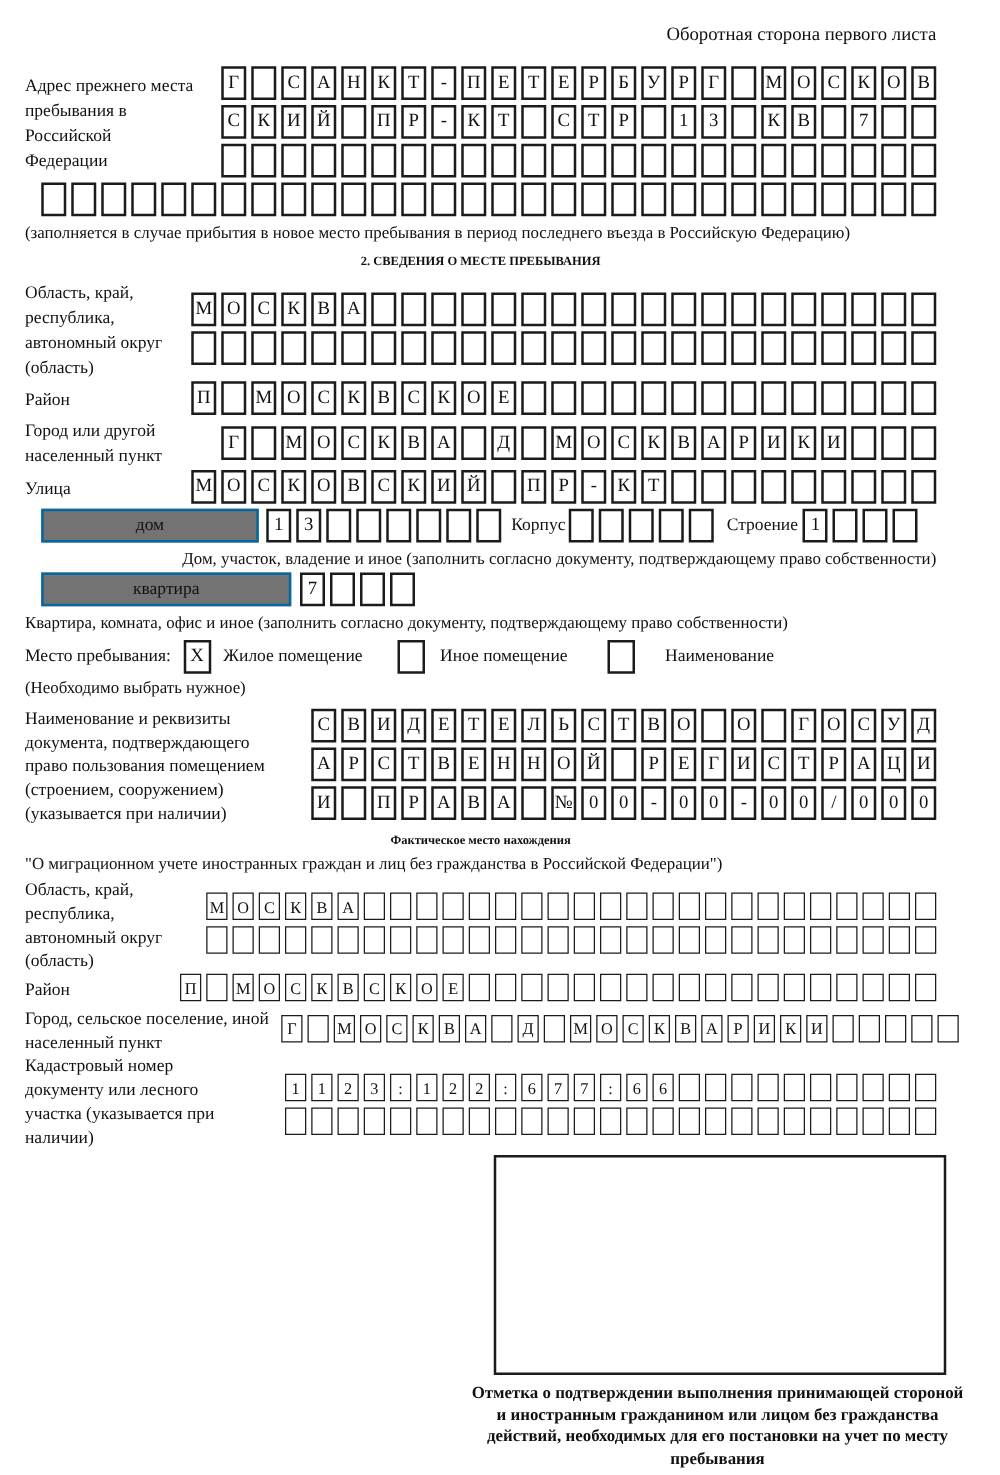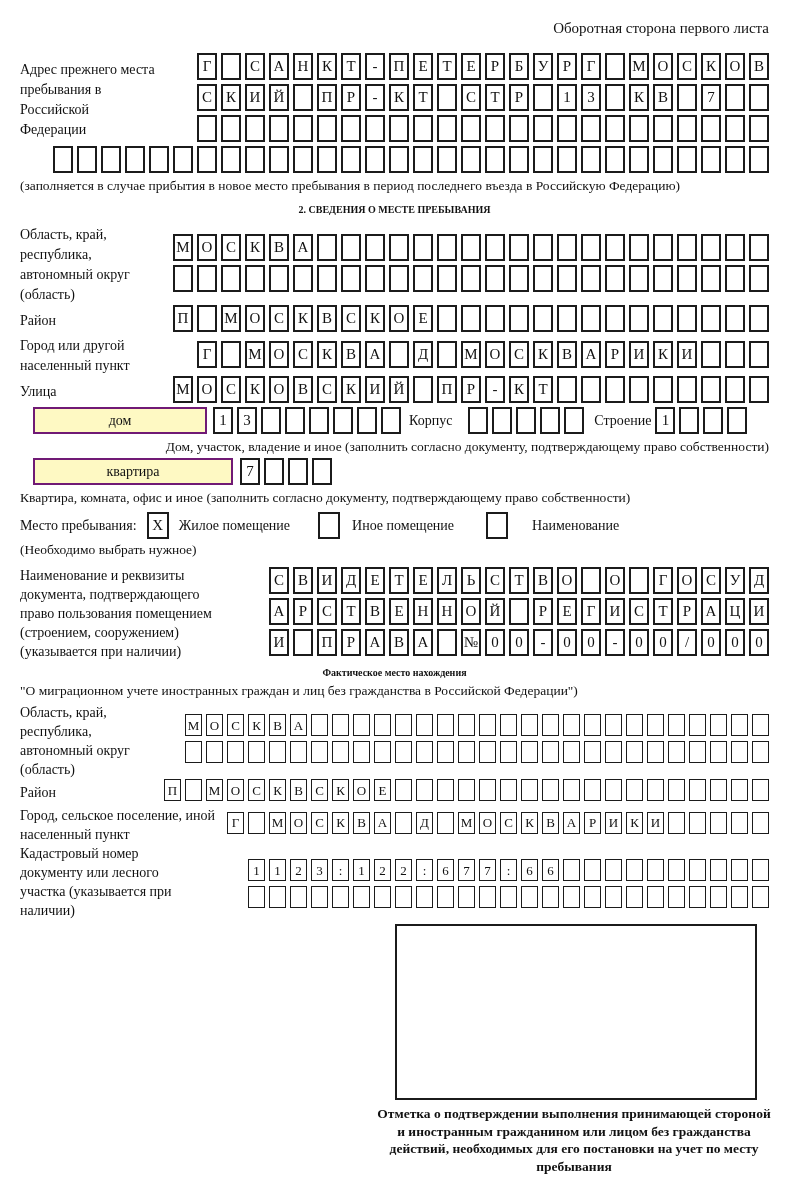--- a/index.html
+++ b/index.html
@@ -1,31 +1,31 @@
 <!DOCTYPE html>
 <html><head>
 <meta charset="utf-8">
 <style>
   html,body{margin:0;padding:0;background:#fff;}
   body{width:800px;height:1180px;color:#111;font-family:"Liberation Serif",serif;overflow:hidden;}
-  .page{box-sizing:border-box;width:800px;height:1034px;padding:10px 31px 0 20px;}
+  .page{box-sizing:border-box;width:800px;height:1034px;padding:10px 51px 0 20px;}
   .hdr{text-align:right;font-size:15px;margin:10px 0 16px 0;}
   .row{display:flex;align-items:center;}
   .label{font-size:14px;line-height:20px;flex:0 0 auto;}
   .label.tight{line-height:19px;}
   .cellgrp{margin-left:auto;display:flex;flex-direction:column;align-items:flex-end;}
   .cells{display:flex;gap:4px;margin-bottom:4px;justify-content:flex-end;}
   .cell{box-sizing:border-box;width:20px;height:27px;border:2px solid #1b1b1b;background:#fff;
         display:flex;align-items:center;justify-content:center;font-size:15px;line-height:1;}
   .cells.sm{gap:4px;margin-bottom:5px;}
   .cells.sm .cell{width:17px;height:22px;border-width:1.8px;font-size:13px;}
   .note{font-size:13.5px;text-align:left;line-height:17px;}
   .sect{font-size:10px;font-weight:bold;text-align:center;line-height:19px;}
-  .wbox{box-sizing:border-box;border:2px solid #701a75;height:27px;display:flex;align-items:center;
-        justify-content:center;font-size:14px;background:#fef9c3;}
+  .wbox{box-sizing:border-box;border:2px solid #0369a1;height:27px;display:flex;align-items:center;
+        justify-content:center;font-size:14px;background:#737373;}
   .inlab{font-size:14px;line-height:27px;white-space:nowrap;}
   .cb{box-sizing:border-box;width:22px;height:27px;border:2px solid #1b1b1b;display:flex;
       align-items:center;justify-content:center;font-size:15px;background:#fff;}
   .houserow{display:flex;align-items:center;margin-left:13px;margin-bottom:4px;}
   .stayrow{display:flex;align-items:center;margin-top:6px;}
   .bigbox{box-sizing:border-box;width:362px;height:176px;border:2px solid #1b1b1b;margin-left:375px;background:#fff;}
   .confcap{width:404px;margin-left:352px;margin-top:5px;text-align:center;font-size:13.5px;line-height:17.5px;font-weight:bold;}
   .mt2{margin-top:2px}.mt3{margin-top:3px}.mt4{margin-top:4px}.mt6{margin-top:6px}.mt8{margin-top:8px}
 </style>
 </head>
@@ -317,21 +317,21 @@
     <div class="cells" style="margin:0 0 0 6px">
         <span class="cell">1</span>
         <span class="cell">3</span>
         <span class="cell"></span>
         <span class="cell"></span>
         <span class="cell"></span>
         <span class="cell"></span>
         <span class="cell"></span>
         <span class="cell"></span>
       </div>
-    <span class="inlab" style="margin:0 16px 0 8px">Корпус</span>
+    <span class="inlab" style="margin:0 3px 0 8px">Корпус</span>
     <div class="cells" style="margin:0">
         <span class="cell"></span>
         <span class="cell"></span>
         <span class="cell"></span>
         <span class="cell"></span>
         <span class="cell"></span>
       </div>
     <span class="inlab" style="margin:0 4px 0 10px">Строение</span>
     <div class="cells" style="margin:0">
         <span class="cell">1</span>

